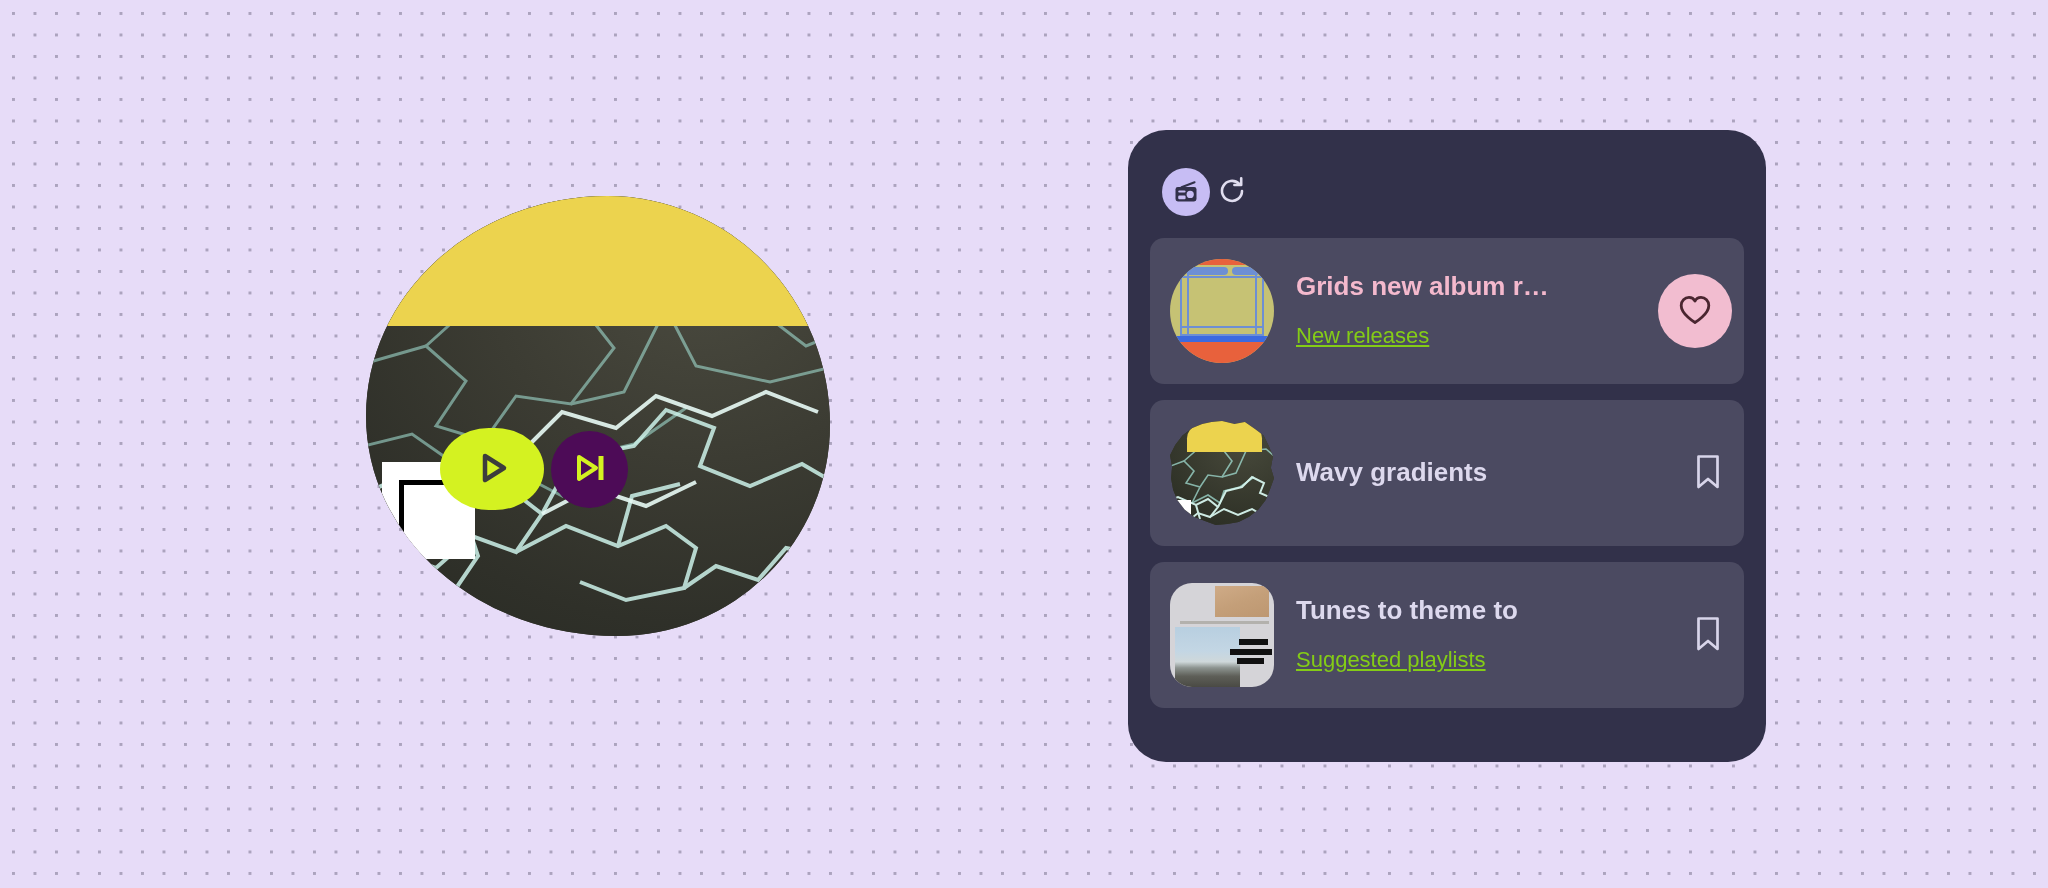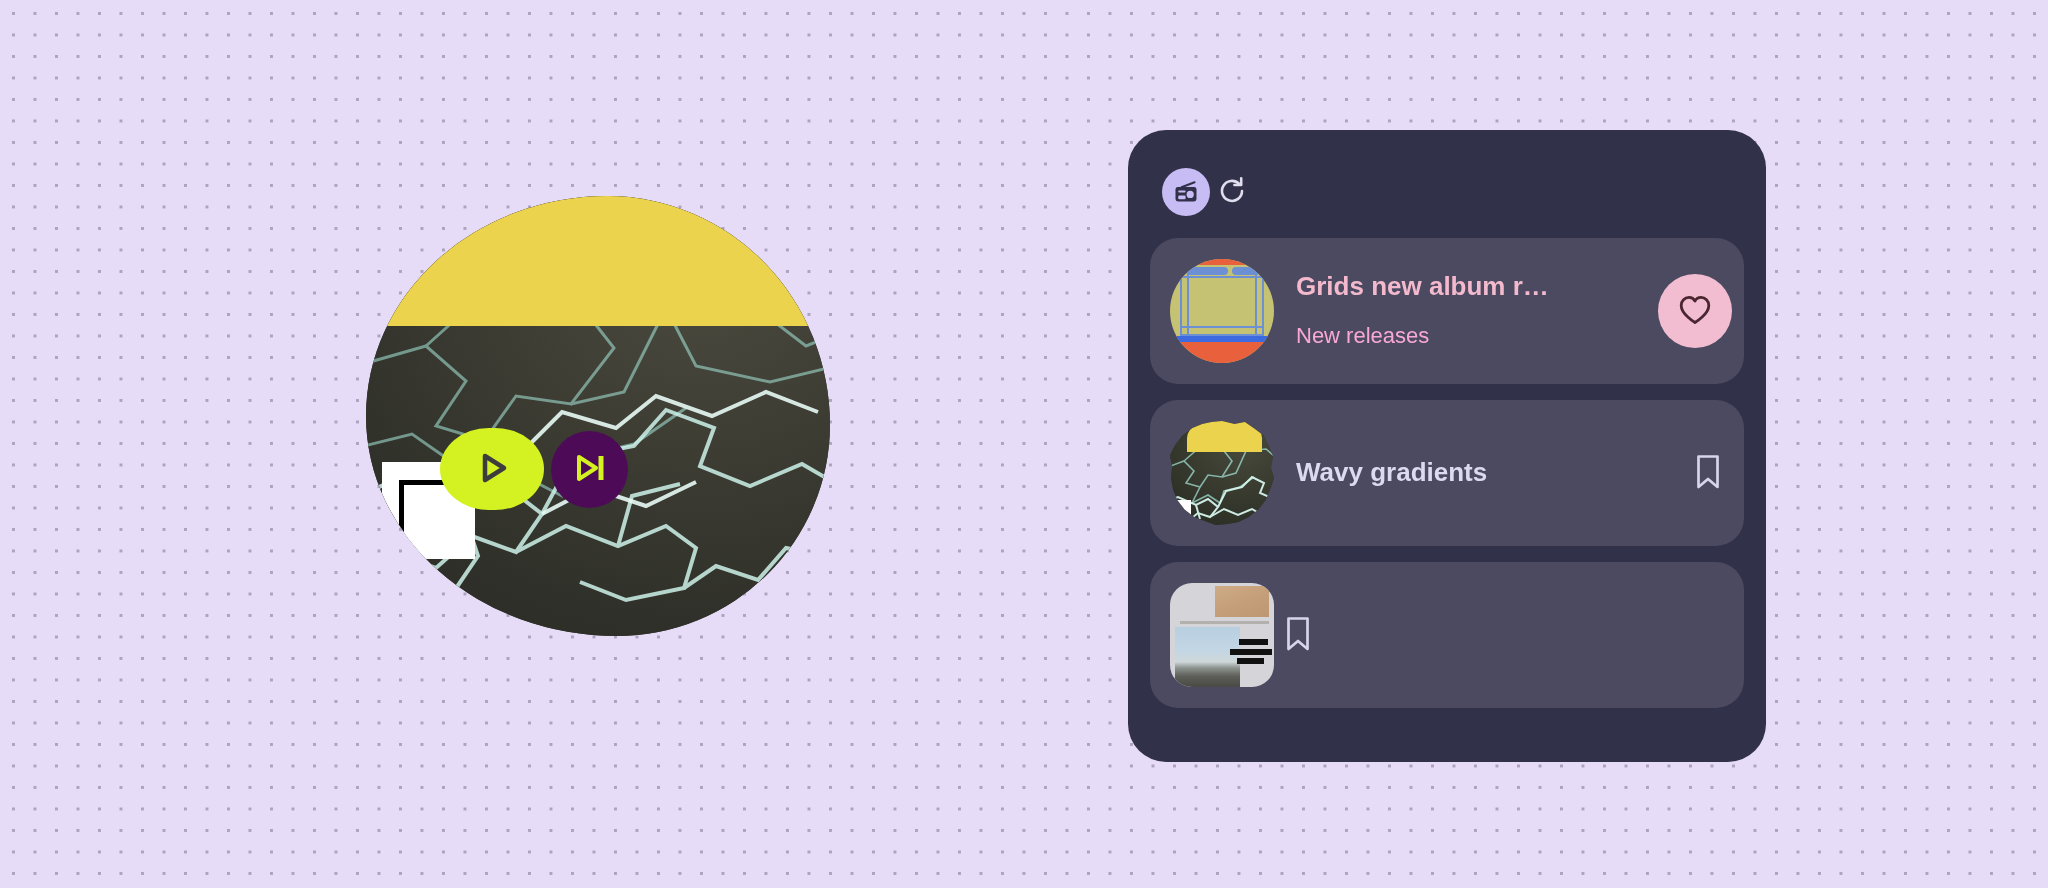--- a/index.html
+++ b/index.html
@@ -168,21 +168,21 @@
   
   #card-list {
     margin-top: 10px;
     display: flex;
     flex-direction: column;
     gap: 16px;
   }
   .list-row {
     height: 146px;
     background: #4b4a61;
-    border-radius: 28px;
+    border-radius: 14px;
     display: flex;
     align-items: center;
     padding: 0 12px 0 20px;
     box-sizing: border-box;
     cursor: pointer;
   }
   .row-thumb {
     width: 104px;
     height: 104px;
     flex: 0 0 auto;
@@ -205,21 +205,22 @@
     color: #ddd9ee;
   }
   .row-title.accent { color: #f4b9cd; }
   .row-sub {
     font-size: 22px;
     font-weight: 400;
     line-height: 1.45;
     margin-top: 17px;
     white-space: nowrap;
     overflow: hidden;
-    color: #f9a8d4;
+    color: #84cc16;
+    text-decoration: underline;
   }
   .row-action {
     flex: 0 0 auto;
     border: none;
     background: transparent;
     padding: 0;
     cursor: pointer;
     display: flex;
     align-items: center;
     justify-content: center;
@@ -457,20 +458,24 @@
       <div class="row-thumb">
         <div class="thumb-tunes">
           <div class="tt-sand"></div>
           <div class="tt-rule"></div>
           <div class="tt-photo"></div>
           <div class="tt-bar tt-bar1"></div>
           <div class="tt-bar tt-bar2"></div>
           <div class="tt-bar tt-bar3"></div>
         </div>
       </div>
+      <div class="row-text">
+        <div class="row-title">Tunes to theme to</div>
+        <div class="row-sub">Suggested playlists</div>
+      </div>
       <button class="row-action bookmark">
         <span>
           <svg width="32" height="38" viewBox="0 0 32 38">
             <path d="M6.5 3.5 L25.5 3.5 L25.5 34 L16 26 L6.5 34 Z" fill="none" stroke="#d8d5ea" stroke-width="2.7" stroke-linejoin="round"></path>
           </svg>
         </span>
       </button>
     </div>
 
   </div>

